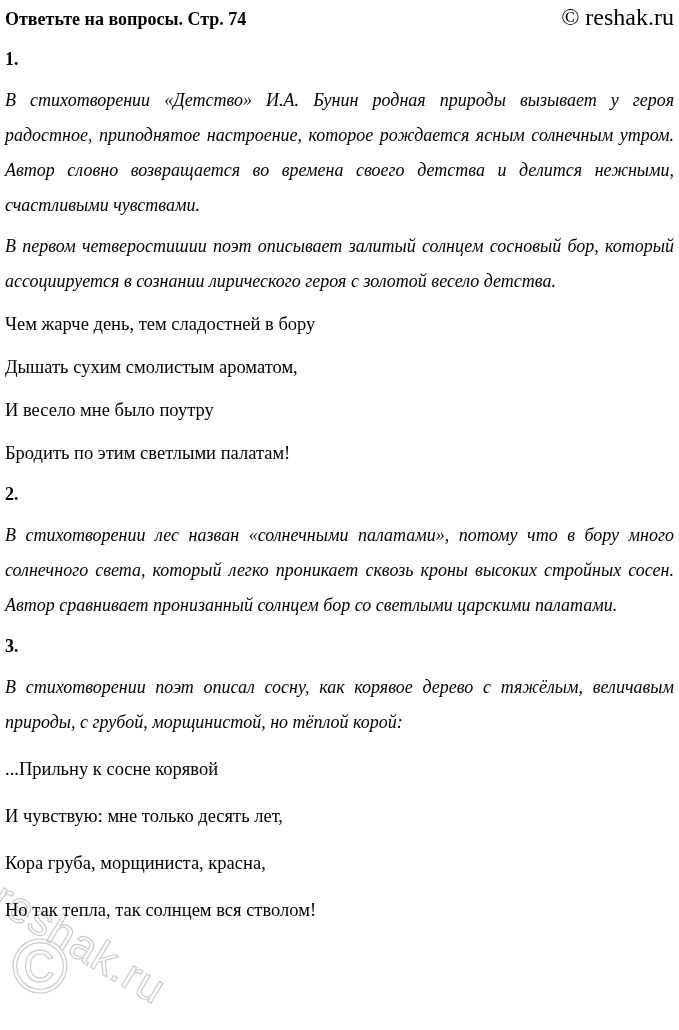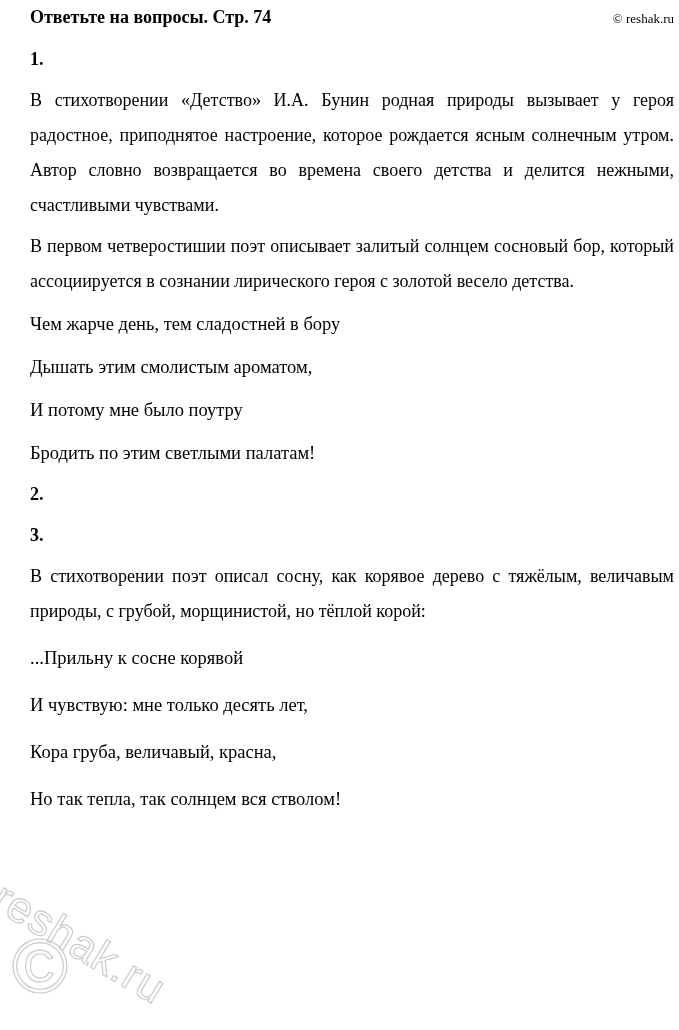--- a/index.html
+++ b/index.html
@@ -14,50 +14,50 @@
     box-sizing: border-box;
     padding: 4px 5px 0 5px;
     overflow: hidden;
     background: #ffffff;
     color: #000000;
     font-family: "Liberation Serif", "DejaVu Serif", serif;
   }
   .content {
     position: relative;
     z-index: 1;
-    margin-left: 25px;
   }
   .header-row {
     display: flex;
     justify-content: space-between;
     align-items: baseline;
     line-height: 26px;
   }
   .doc-title {
     font-size: 18px;
     font-weight: bold;
   }
   .copyright {
-    font-size: 13px;
+    font-size: 24px;
     font-weight: normal;
   }
   .qnum {
     margin: 10px 0 0 0;
     font-size: 18px;
     font-weight: bold;
     line-height: 35px;
   }
   .qnum.later {
     margin-top: 6px;
   }
   .par {
     margin: 6px 0 0 0;
     font-size: 18px;
     line-height: 35px;
     text-align: justify;
+    font-style: italic;
   }
   .verse {
     margin: 0;
   }
   .verse-line {
     margin: 8px 0 0 0;
     font-size: 18.5px;
     line-height: 35px;
   }
   .verse.last .verse-line {
@@ -104,30 +104,31 @@
     <div class="header-row">
       <span class="doc-title">Ответьте на вопросы. Стр. 74</span>
       <span class="copyright">© reshak.ru</span>
     </div>
 
     <p class="qnum">1.</p>
     <p class="par">В стихотворении «Детство» И.А. Бунин родная природы вызывает у героя радостное, приподнятое настроение, которое рождается ясным солнечным утром. Автор словно возвращается во времена своего детства и делится нежными, счастливыми чувствами.</p>
     <p class="par">В первом четверостишии поэт описывает залитый солнцем сосновый бор, который ассоциируется в сознании лирического героя с золотой весело детства.</p>
     <div class="verse">
       <p class="verse-line">Чем жарче день, тем сладостней в бору</p>
-      <p class="verse-line">Дышать этим смолистым ароматом,</p>
-      <p class="verse-line">И потому мне было поутру</p>
+      <p class="verse-line">Дышать сухим смолистым ароматом,</p>
+      <p class="verse-line">И весело мне было поутру</p>
       <p class="verse-line">Бродить по этим светлыми палатам!</p>
     </div>
 
     <p class="qnum later">2.</p>
+    <p class="par">В стихотворении лес назван «солнечными палатами», потому что в бору много солнечного света, который легко проникает сквозь кроны высоких стройных сосен. Автор сравнивает пронизанный солнцем бор со светлыми царскими палатами.</p>
 
     <p class="qnum later">3.</p>
     <p class="par">В стихотворении поэт описал сосну, как корявое дерево с тяжёлым, величавым природы, с грубой, морщинистой, но тёплой корой:</p>
     <div class="verse last">
       <p class="verse-line">...Прильну к сосне корявой</p>
       <p class="verse-line">И чувствую: мне только десять лет,</p>
-      <p class="verse-line">Кора груба, величавый, красна,</p>
+      <p class="verse-line">Кора груба, морщиниста, красна,</p>
       <p class="verse-line">Но так тепла, так солнцем вся стволом!</p>
     </div>
 
   </div>
 </div>
 
 </body></html>

